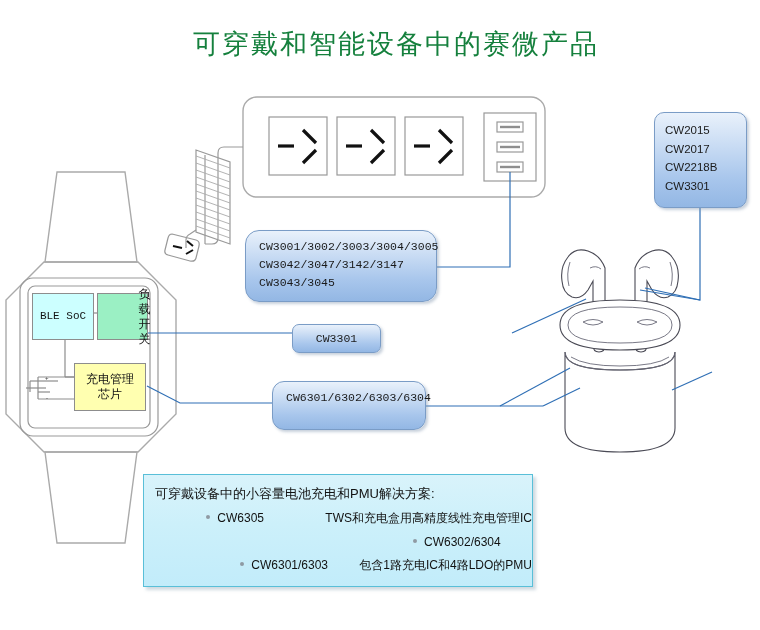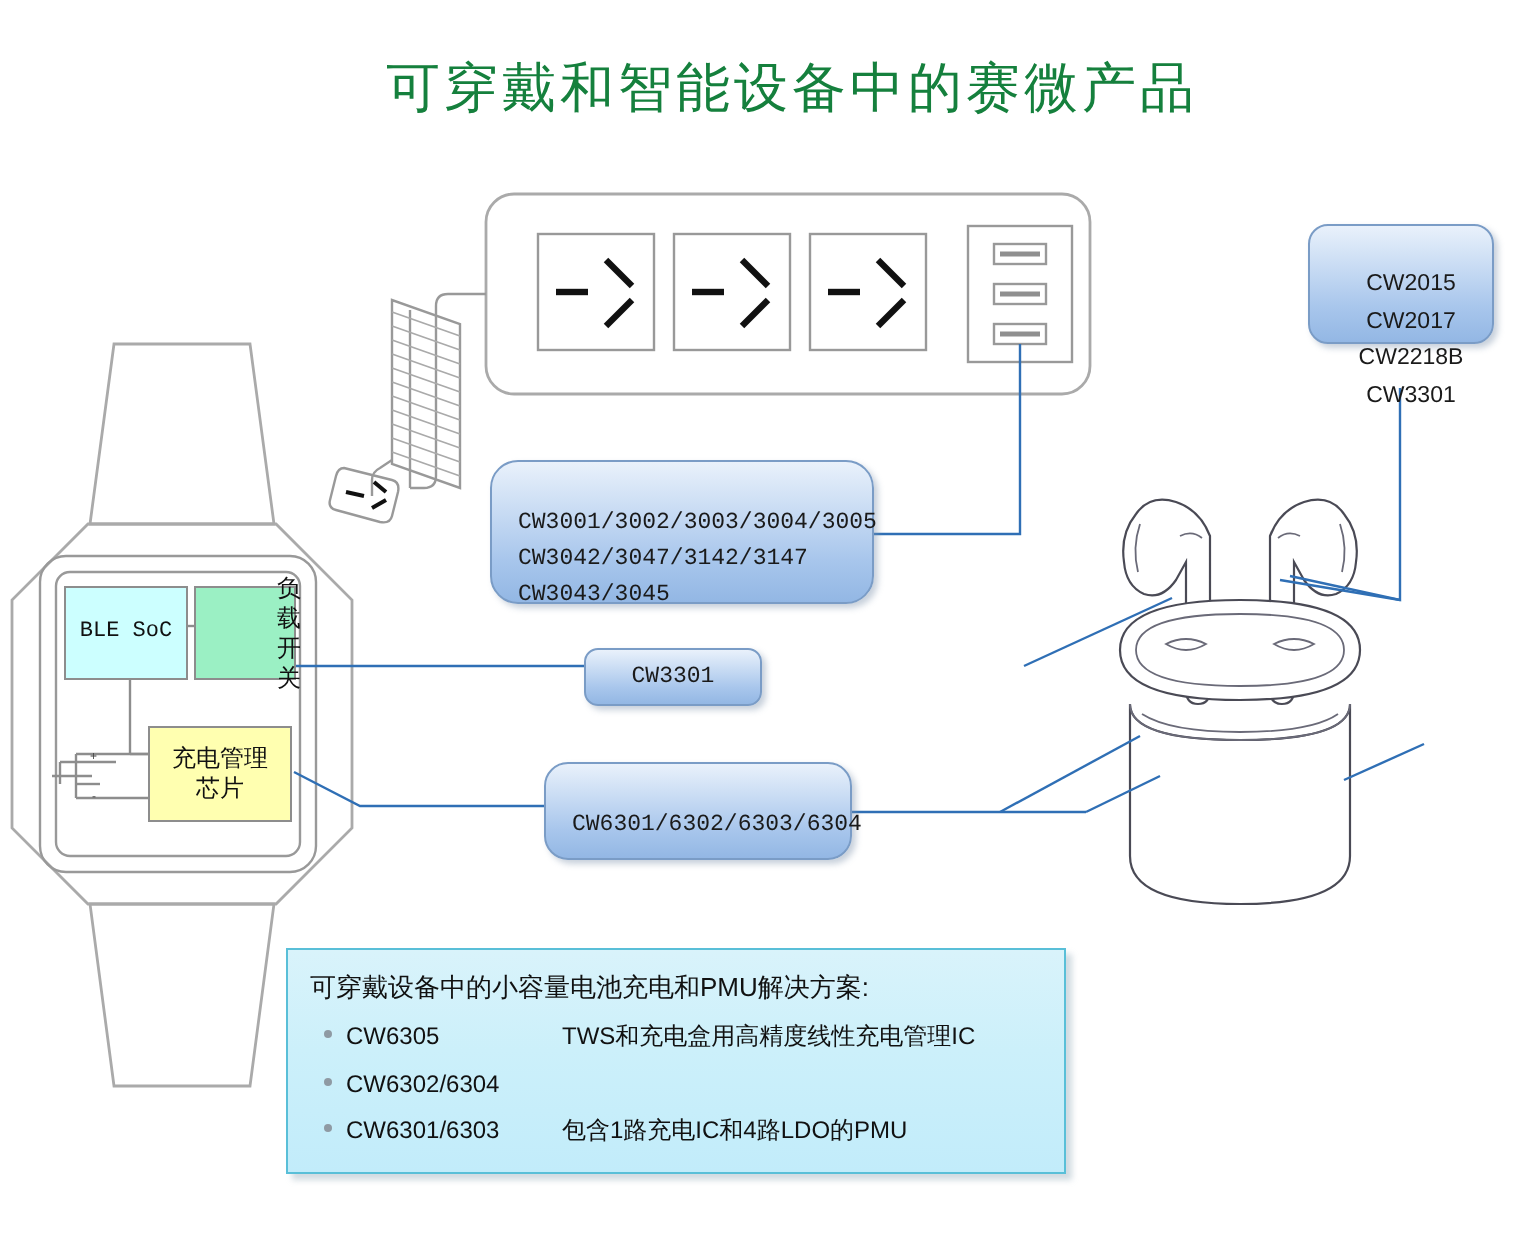--- a/index.html
+++ b/index.html
@@ -40,40 +40,39 @@
   .callout {
     position: absolute;
     box-sizing: border-box;
     border: 1px solid #7a9cc6;
     border-radius: 12px;
     background: linear-gradient(to bottom, #e9f1fb 0%, #cfe0f5 28%, #a8c6ec 70%, #93b7e4 100%);
     box-shadow: 2px 2px 3px rgba(130,150,175,0.45);
     font-family: "Liberation Mono", monospace;
     font-size: 11.5px;
     color: #1a1a1a;
-    padding: 22px 13px;
+    padding: 7px 13px;
     line-height: 1.55;
   }
   .callout.centered {
     display: flex;
     align-items: center;
     justify-content: center;
     padding: 0;
     line-height: normal;
   }
   .callout .line { white-space: nowrap; }
 
   .callout-top-right {
-    left: 654px; top: 112px; width: 93px; height: 60px;
+    left: 654px; top: 112px; width: 93px; height: 96px;
     font-family: "Liberation Sans", sans-serif;
     font-size: 11.5px;
     line-height: 1.62;
-    padding: 20px 0 0 10px;
+    padding: 8px 0 0 10px;
     border-radius: 10px;
-    text-align: center;
   }
   .callout-strip {
     left: 245px; top: 230px; width: 192px; height: 72px;
     border-radius: 14px;
   }
   .callout-cw3301 {
     left: 292px; top: 324px; width: 89px; height: 29px;
     border-radius: 7px;
     font-size: 11.5px;
   }
@@ -99,20 +98,21 @@
     font-size: 13px;
     margin-bottom: 7px;
     white-space: nowrap;
   }
   .infobox .bullet-row {
     display: flex;
     align-items: baseline;
     font-size: 12px;
     margin: 0 0 8px 7px;
     white-space: nowrap;
+    justify-content: flex-end;
   }
   .infobox .dot {
     display: inline-block;
     width: 4px; height: 4px;
     border-radius: 50%;
     background: #8f9aa3;
     margin-right: 7px;
     flex: 0 0 auto;
     position: relative;
     top: -3px;

